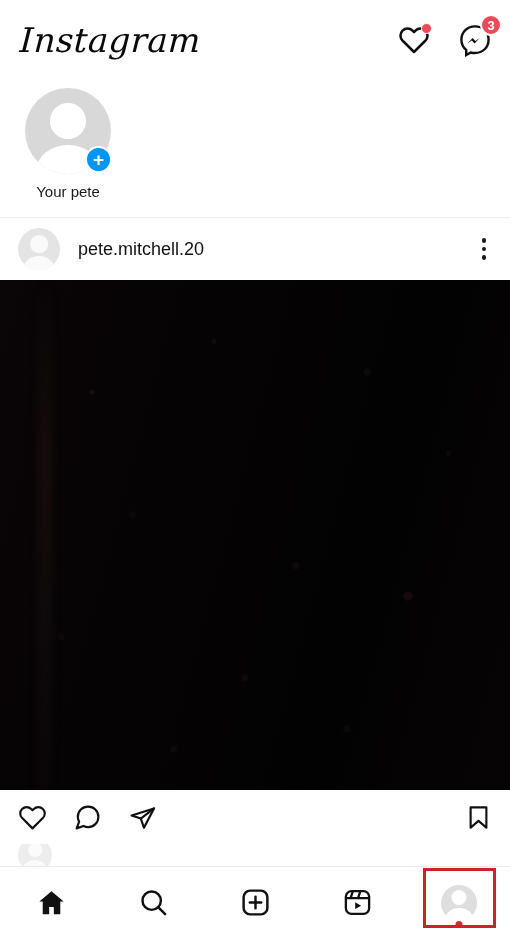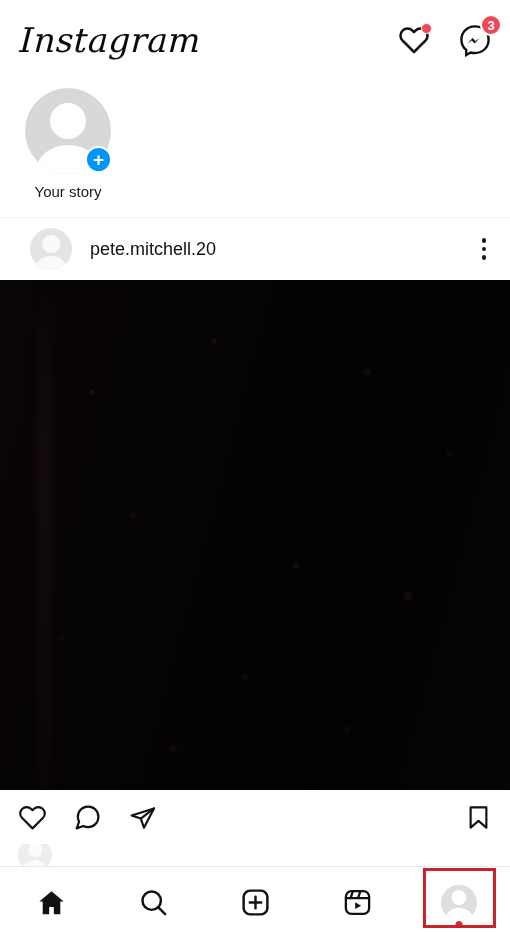--- a/index.html
+++ b/index.html
@@ -88,21 +88,21 @@
   }
   .story-label {
     margin-top: 9px; font-size: 15px; color: #1a1a1a;
     white-space: nowrap;
   }
 
   
   .post-header {
     flex: 0 0 62px;
     display: flex; align-items: center;
-    padding: 0 18px 0 30px;
+    padding: 0 18px 0 18px;
     background: #fff;
   }
   .post-av { width: 42px; height: 42px; flex: 0 0 42px; }
   .post-av .avatar-ph { background: #e4e4e4; }
   .post-av .avatar-ph .head, .post-av .avatar-ph .body { background: #fafafa; }
   .post-user {
     margin-left: 18px; font-size: 18px; color: #111;
     flex: 1 1 auto;
   }
   .kebab { display: flex; flex-direction: column; gap: 4px; align-items: center; padding: 6px; }
@@ -237,21 +237,21 @@
 
   <div class="stories">
     <div class="story">
       <div class="story-av-wrap">
         <div class="avatar-ph">
           <div class="head"></div>
             <div class="body"></div>
         </div>
         <div class="plus-badge">+</div>
       </div>
-      <div class="story-label">Your story</div>
+      <div class="story-label">Your pete</div>
     </div>
   </div>
 
   <div class="post-header">
     <div class="post-av">
       <div class="avatar-ph">
         <div class="head"></div>
           <div class="body"></div>
       </div>
     </div>

